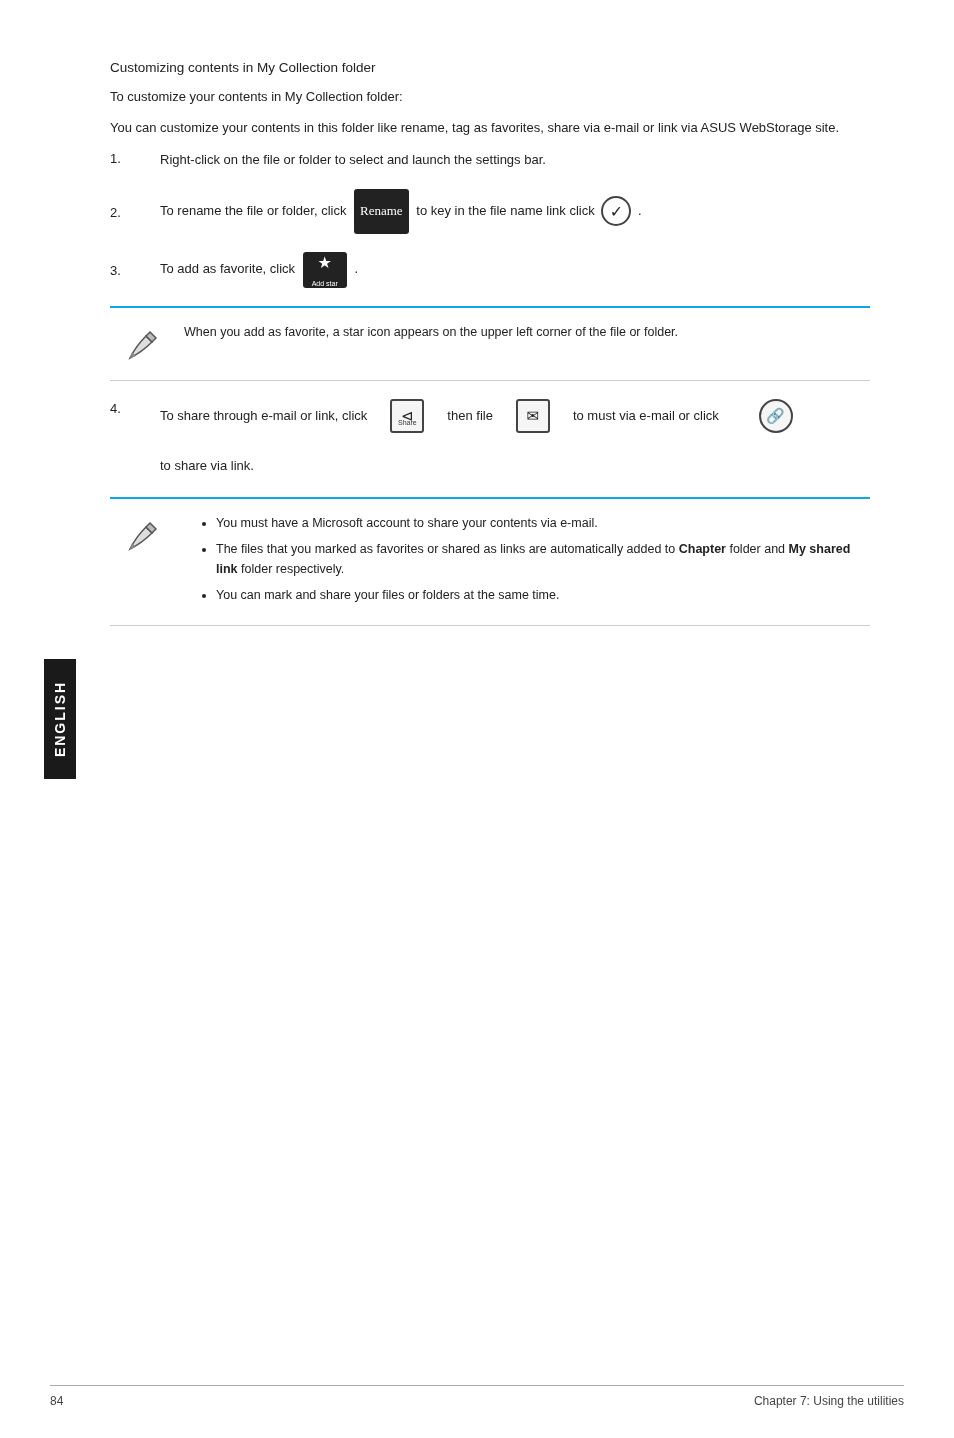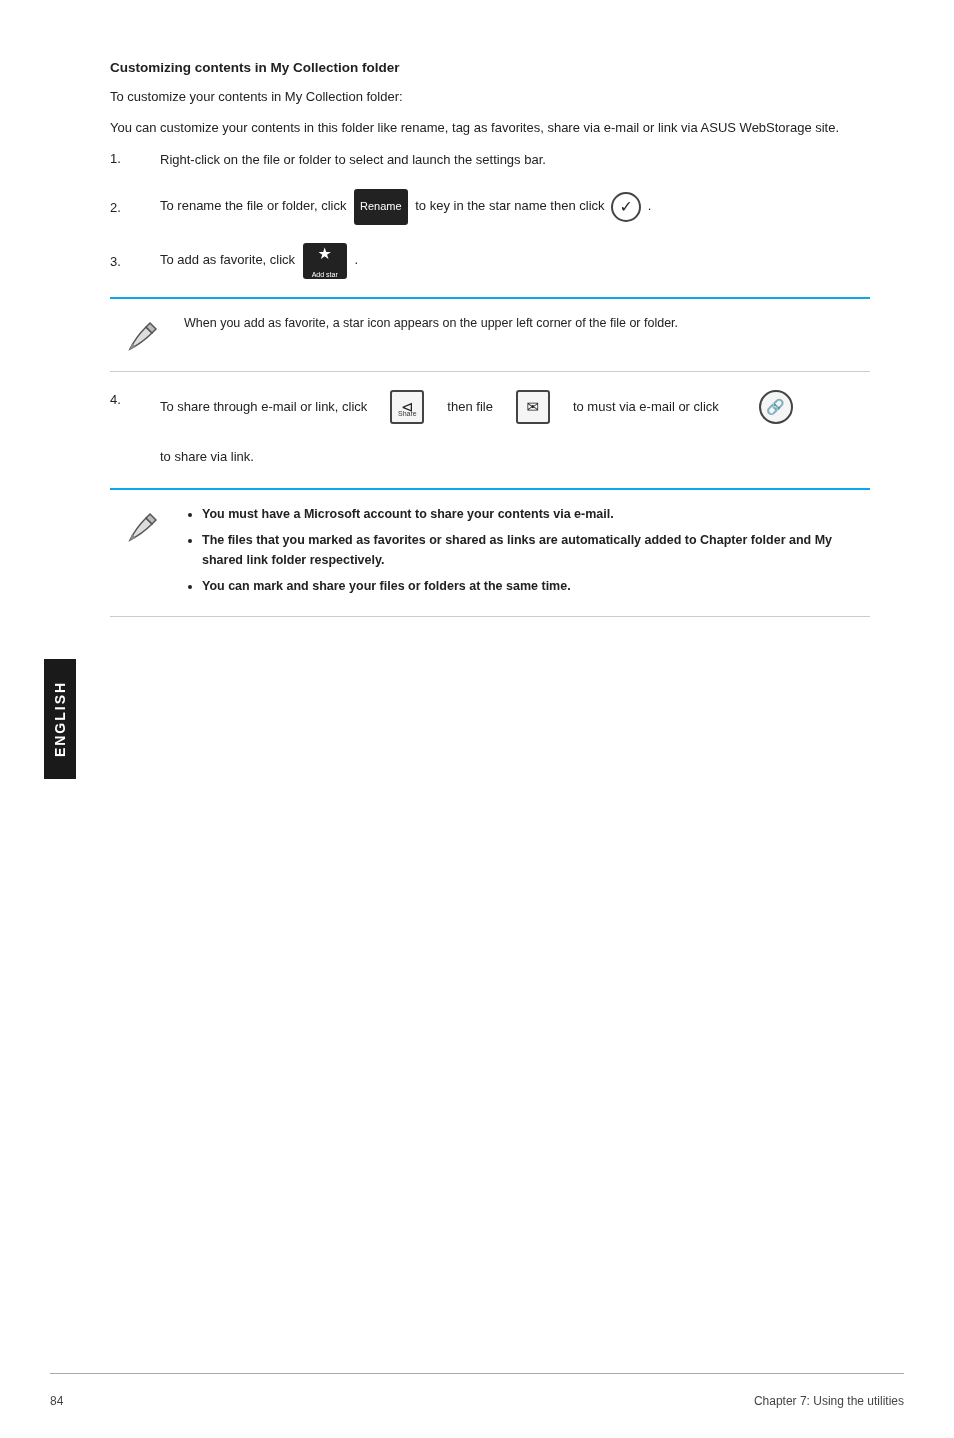--- a/index.html
+++ b/index.html
@@ -32,21 +32,21 @@
     }
 
     .main-content {
       margin-left: 50px;
       padding: 60px 80px 60px 60px;
       max-width: 900px;
     }
 
     h2 {
       font-size: 13.5px;
-      font-weight: bold;
+      font-weight: normal;
       margin-bottom: 12px;
     }
 
     p {
       font-size: 13px;
       line-height: 1.6;
       margin-bottom: 10px;
     }
 
     .step-list {
@@ -95,56 +95,56 @@
       height: 44px;
     }
 
     .note-text {
       font-size: 12.5px;
       line-height: 1.6;
     }
 
     .note-text ul {
       list-style: disc;
-      margin-left: 18px;
-      font-weight: bold;
+      margin-left: 32px;
     }
 
     .note-text ul li {
       margin-bottom: 6px;
     }
 
     .footer {
       position: absolute;
       bottom: 30px;
       left: 50px;
       right: 50px;
       display: flex;
       justify-content: space-between;
       border-top: 1px solid #aaa;
-      padding-top: 20px;
+      padding-top: 8px;
       font-size: 12px;
       color: #444;
     }
 
     
     .icon-rename {
       background: #222;
       color: #fff;
       border: none !important;
       border-radius: 3px;
-      font-size: 11px;
+      font-size: 13px;
       padding: 2px 6px;
       display: inline-flex;
       align-items: center;
       justify-content: center;
-      height: 36px;
+      height: 45px;
       min-width: 50px;
       vertical-align: middle;
       margin: 0 4px;
+      font-family: Liberation Serif, serif;
     }
 
     .icon-circle-check {
       display: inline-flex;
       align-items: center;
       justify-content: center;
       width: 30px;
       height: 30px;
       border-radius: 50%;
       border: 2px solid #444;
@@ -216,21 +216,21 @@
     </li>
 
     <li class="step-item" style="align-items:center;">
       <span class="step-number">2.</span>
       <span class="step-content">
         <span>To rename the file or folder, click</span>
         
         <span class="icon-rename">
           <span>Rename</span>
         </span>
-        <span>to key in the star name then click</span>
+        <span>to key in the file name link click</span>
         
         <span class="icon-circle-check">✓</span>
         <span>.</span>
       </span>
     </li>
 
     <li class="step-item" style="align-items:center;">
       <span class="step-number">3.</span>
       <span class="step-content">
         <span>To add as favorite, click</span>

